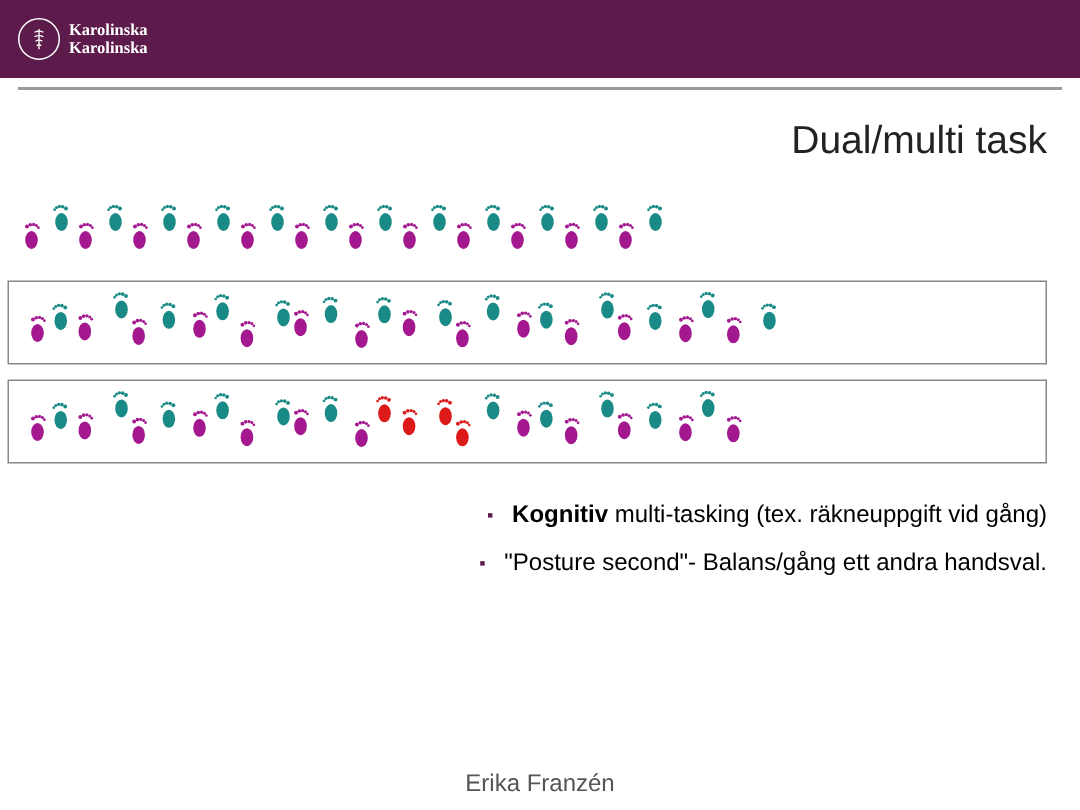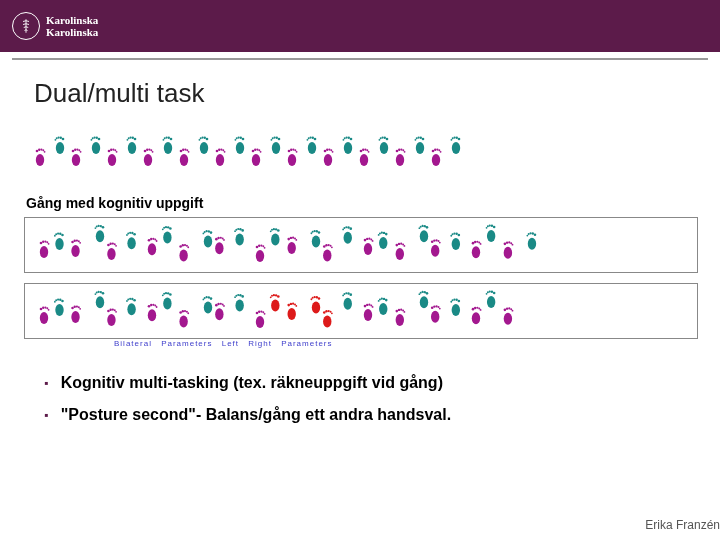--- a/index.html
+++ b/index.html
@@ -39,21 +39,22 @@
     line-height: 1.1;
     font-weight: bold;
     font-family: Georgia, serif;
   }
   .header-underline {
     height: 2px;
     background: #999;
     margin: 6px 12px 0 12px;
   }
   .content {
-    padding: 8px 22px 0 24px;
+    padding: 8px 22px 0 5px;
+    text-align: right;
   }
   .title {
     font-size: 26px;
     color: #222;
     margin: 10px 0 16px 10px;
     font-weight: normal;
   }
   .section-label {
     font-size: 14px;
     font-weight: bold;
@@ -88,36 +89,35 @@
     letter-spacing: 1px;
     word-spacing: 6px;
   }
   .bullets {
     margin: 26px 0 0 20px;
   }
   .bullets li {
     list-style: none;
     font-size: 16px;
     margin-bottom: 14px;
-    font-weight: bold;
   }
   .bullets li::before {
     content: "▪";
     color: #5c1b4a;
     margin-right: 8px;
     font-size: 12px;
     vertical-align: 1px;
   }
   .footer {
     position: absolute;
     bottom: 8px;
     left: 0;
     right: 0;
-    text-align: right;
-    font-size: 12px;
+    text-align: center;
+    font-size: 16px;
     color: #555;
   }
 </style>
 </head>
 <body>
 
 <div class="header-bar">
   <div class="logo">
     <div class="logo-seal">
       <svg width="18" height="18" viewBox="0 0 24 24" fill="none" stroke="#fff" stroke-width="1.2">
@@ -352,21 +352,20 @@
     <ellipse cx="6" cy="13" rx="4.2" ry="6" fill="#1a8a86"></ellipse>
     <circle cx="3" cy="4" r="1.3" fill="#1a8a86"></circle>
               <circle cx="5.2" cy="2.8" r="1.2" fill="#1a8a86"></circle>
     <circle cx="7.4" cy="2.6" r="1.1" fill="#1a8a86"></circle>
               <circle cx="9.3" cy="3.3" r="1" fill="#1a8a86"></circle>
     <circle cx="10.6" cy="4.8" r="0.9" fill="#1a8a86"></circle>
             </g>
           </svg></span></div>
   </div>
 
-  <div class="section-label" style="margin-top:14px">Gång med kognitiv uppgift</div>
   <div class="gait-stack">
     <div class="gait-panel bordered">
       <div class="gait-row" id="row-dual1"><span class="foot-pair" style="transform:translate(3px,6px)"><svg width="14" height="20" viewBox="0 0 14 20">
               <g transform="">
     <ellipse cx="6" cy="13" rx="4.2" ry="6" fill="#a3188f"></ellipse>
     <circle cx="3" cy="4" r="1.3" fill="#a3188f"></circle>
                 <circle cx="5.2" cy="2.8" r="1.2" fill="#a3188f"></circle>
     <circle cx="7.4" cy="2.6" r="1.1" fill="#a3188f"></circle>
                 <circle cx="9.3" cy="3.3" r="1" fill="#a3188f"></circle>
     <circle cx="10.6" cy="4.8" r="0.9" fill="#a3188f"></circle>
@@ -855,21 +854,20 @@
               <g transform="">
     <ellipse cx="6" cy="13" rx="4.2" ry="6" fill="#a3188f"></ellipse>
     <circle cx="3" cy="4" r="1.3" fill="#a3188f"></circle>
                 <circle cx="5.2" cy="2.8" r="1.2" fill="#a3188f"></circle>
     <circle cx="7.4" cy="2.6" r="1.1" fill="#a3188f"></circle>
                 <circle cx="9.3" cy="3.3" r="1" fill="#a3188f"></circle>
     <circle cx="10.6" cy="4.8" r="0.9" fill="#a3188f"></circle>
               </g>
             </svg></span></div>
     </div>
-    <div class="mini-legend">Bilateral Parameters   Left   Right                           Parameters</div>
   </div>
 
   <ul class="bullets">
     <li>
       <b>Kognitiv</b><span> multi-tasking (tex. räkneuppgift vid gång)</span>
     </li>
     <li>
       <b></b><span>"Posture second"- Balans/gång ett andra handsval.</span>
     </li>
   </ul>

